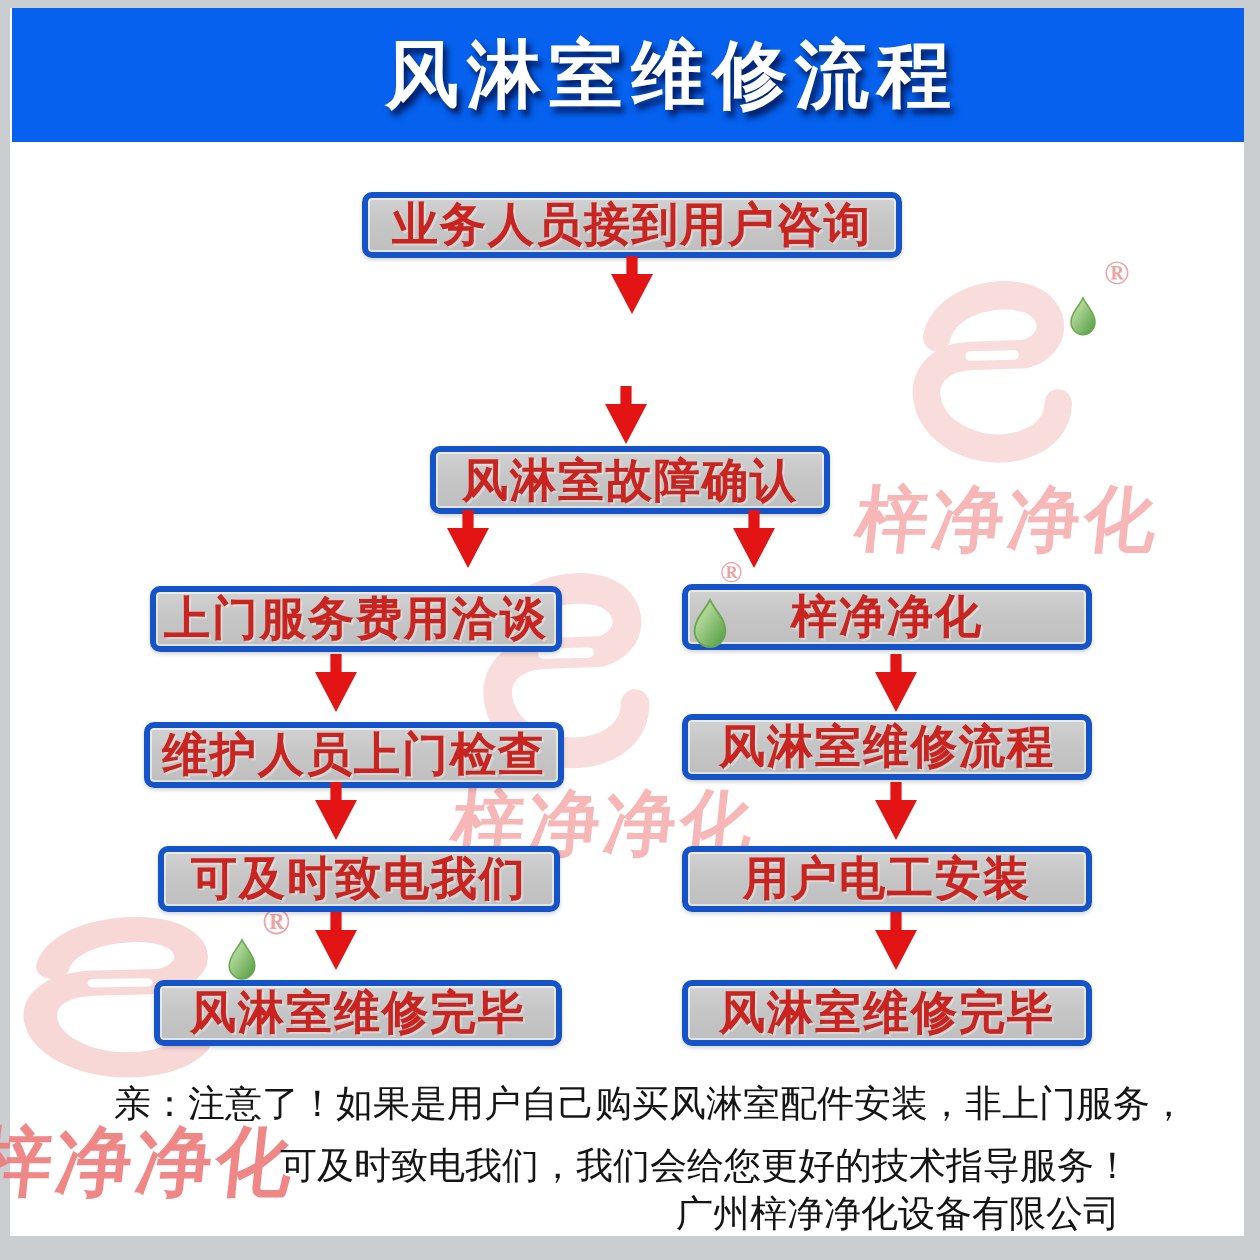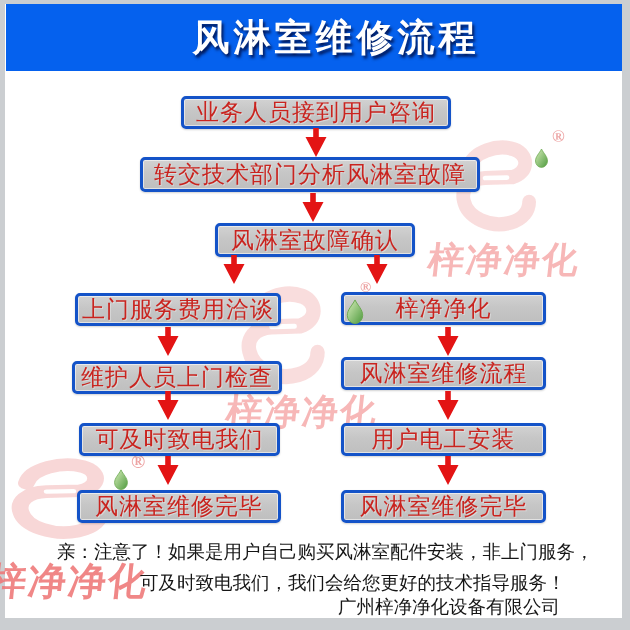--- a/index.html
+++ b/index.html
@@ -21,21 +21,21 @@
     color:#ffffff; font-size:37px; font-weight:bold; letter-spacing:4px;
     text-shadow:2px 3px 3px rgba(0,0,40,.75);
     white-space:nowrap;
     margin-left:22px;
   }
   .fbox {
     position:absolute; z-index:2;
     background:linear-gradient(180deg,#d2d2d2 0%,#c6c6c6 45%,#bfbfbf 100%);
     border:3px solid #1453c8; border-radius:5px;
     box-shadow:inset 0 0 0 1px rgba(255,255,255,.55), 0 1px 2px rgba(0,0,0,.18);
-    color:#c9241f; font-weight:normal; font-size:23px; letter-spacing:1px;
+    color:#c9241f; font-weight:bold; font-size:23px; letter-spacing:1px;
     display:flex; align-items:center; justify-content:center;
     white-space:nowrap; text-shadow:1px 1px 0 rgba(255,255,255,.35);
   }
   .arr { position:absolute; z-index:2; width:26px; height:30px; }
   .wm-logo { position:absolute; z-index:1; color:#f5c2c2; }
   .wm-reg {
     position:absolute; color:#eda3a3; font-size:17px; font-weight:bold;
     font-family:"Liberation Serif", serif; line-height:1;
   }
   .wm-leaf { position:absolute; }
@@ -93,21 +93,20 @@
   <div class="wm-text" style="left:-12px;top:556px;font-size:38px;color:rgba(238,118,118,.88)">梓净净化</div>
 
   <div class="header">
     <div class="title">风淋室维修流程</div>
   </div>
 
   <div class="fbox" style="left:181px;top:96px;width:264px;height:27px">业务人员接到用户咨询</div>
   <svg class="arr" style="left:303px;top:128px" viewBox="0 0 26 30">
     <path d="M10.2 0 h5.6 v9 h7.7 L13 29 L2.5 9 h7.7 Z" fill="#e31414"></path>
     </svg>
-  <div class="fbox" style="left:140px;top:157px;width:334px;height:29px">转交技术部门分析风淋室故障</div>
   <svg class="arr" style="left:300px;top:193px" viewBox="0 0 26 30">
     <path d="M10.2 0 h5.6 v9 h7.7 L13 29 L2.5 9 h7.7 Z" fill="#e31414"></path>
     </svg>
   <div class="fbox" style="left:215px;top:223px;width:194px;height:28px">风淋室故障确认</div>
 
   <svg class="arr" style="left:221px;top:255px" viewBox="0 0 26 30">
     <path d="M10.2 0 h5.6 v9 h7.7 L13 29 L2.5 9 h7.7 Z" fill="#e31414"></path>
     </svg>
   <svg class="arr" style="left:364px;top:255px" viewBox="0 0 26 30">
     <path d="M10.2 0 h5.6 v9 h7.7 L13 29 L2.5 9 h7.7 Z" fill="#e31414"></path>

